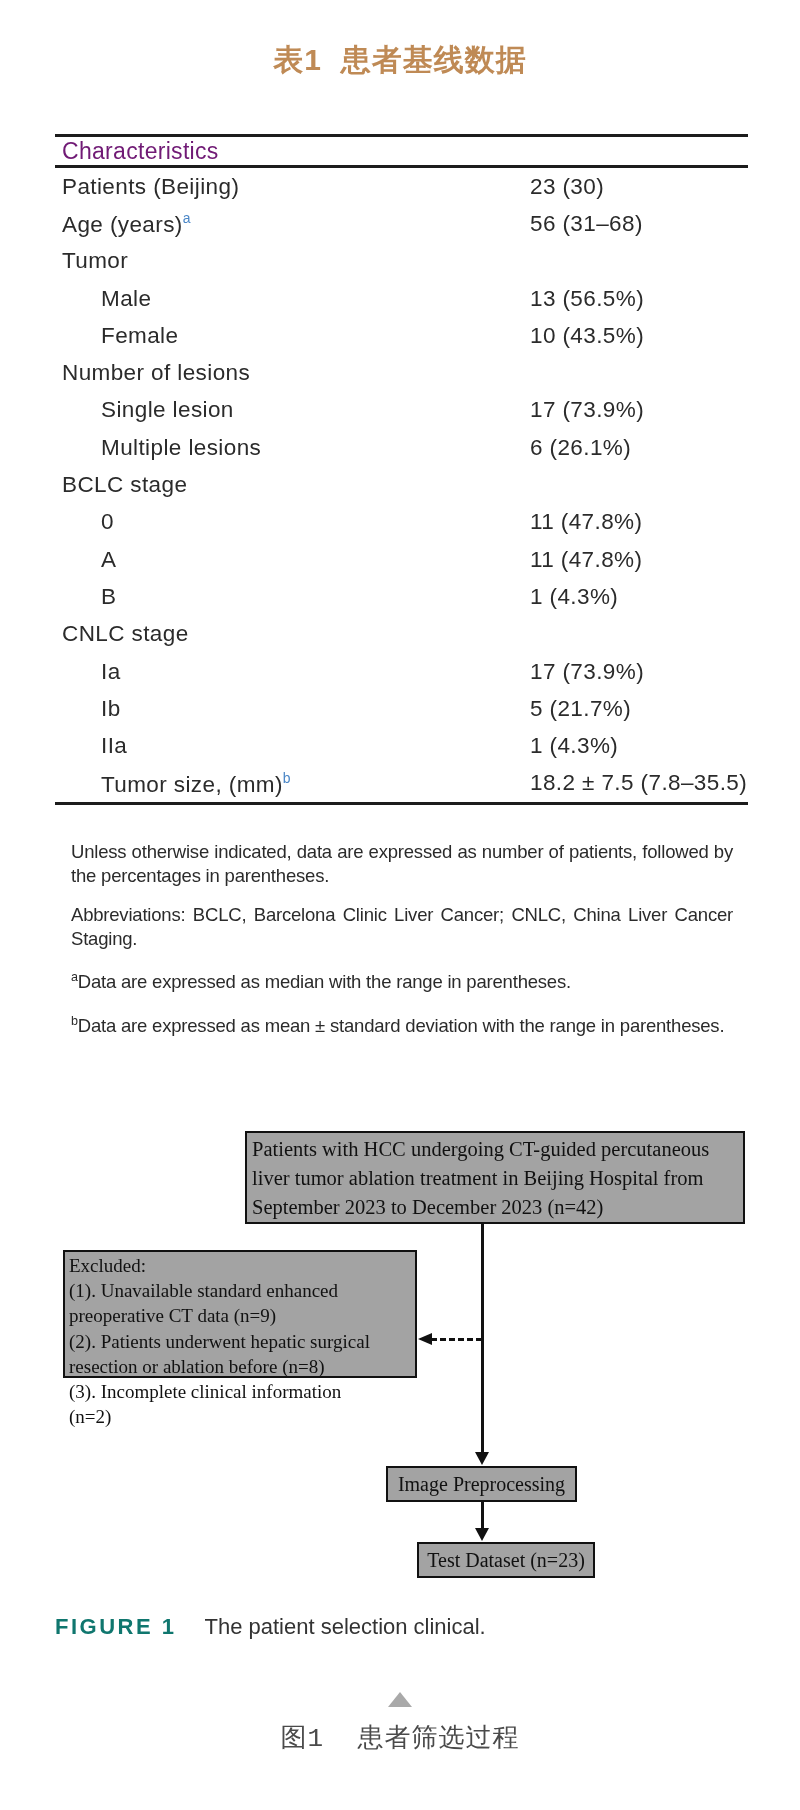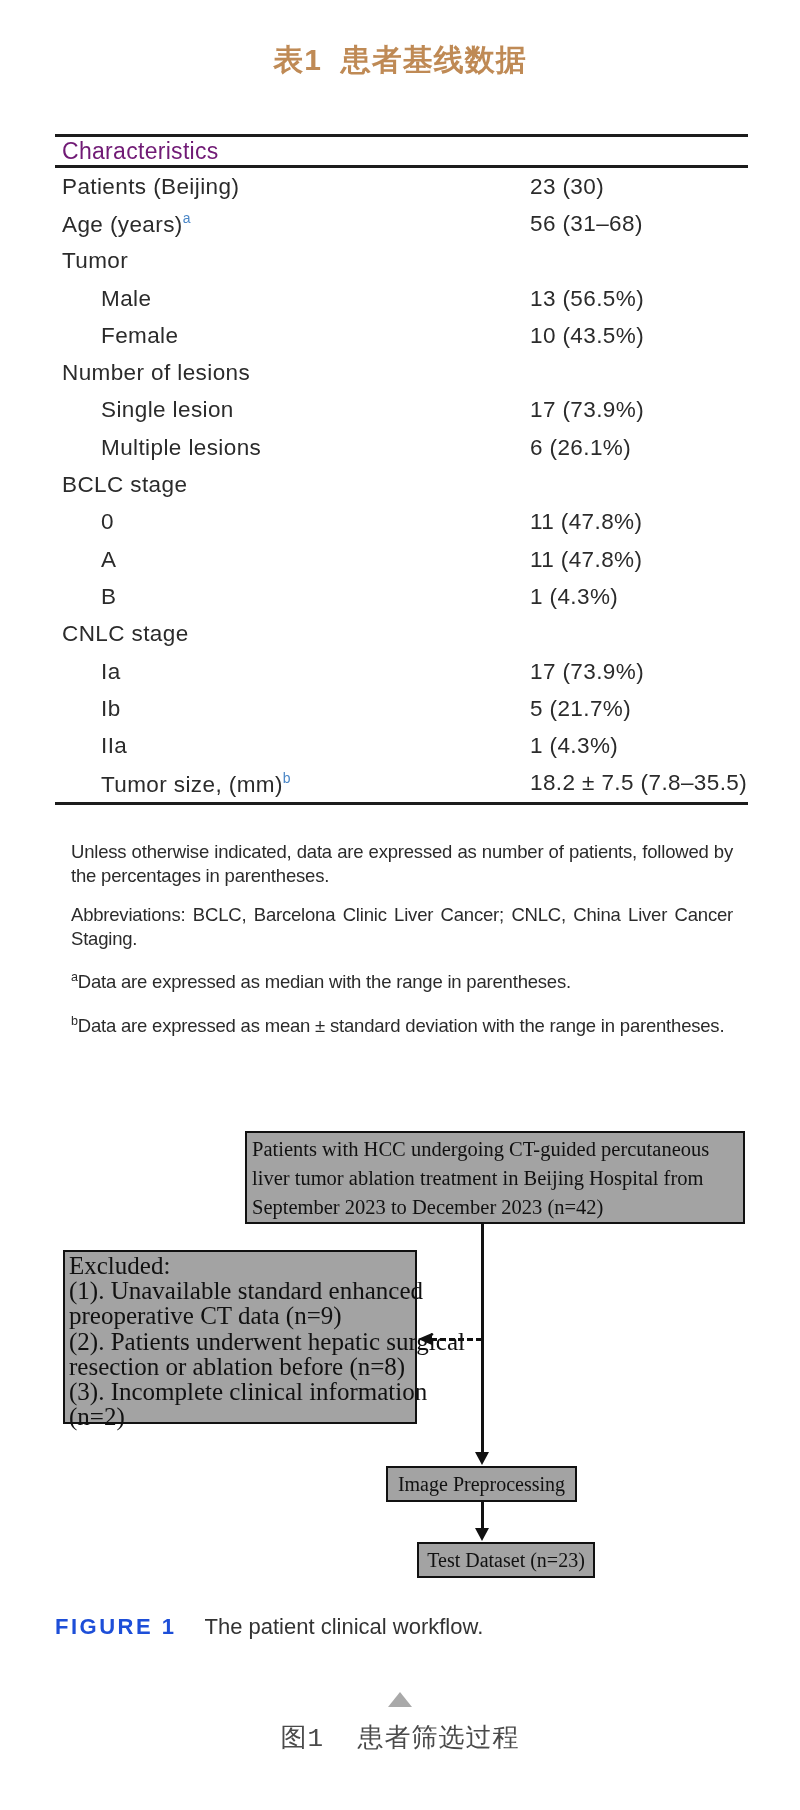--- a/index.html
+++ b/index.html
@@ -26,22 +26,22 @@
   
   .footnotes{position:absolute;left:55px;top:824px;width:694px;
              font-size:18.5px;line-height:23.6px;letter-spacing:-0.2px;color:#2b2b2b;}
   .footnotes p{margin:16px;text-align:justify;}
 
   
   .fc{font-family:"Liberation Serif", serif;color:#111;}
   .fc-box{position:absolute;border:2.5px solid #111;background:#a3a3a3;box-sizing:border-box;}
   .fc-top{left:245px;top:1131px;width:500px;height:93px;padding:2px 5px;
           font-size:20.5px;line-height:29px;}
-  .fc-excl{left:63px;top:1250px;width:354px;height:174px;padding:1px 4px;
-           font-size:25px;line-height:25.2px;}
+  .fc-excl{left:63px;top:1250px;width:354px;height:128px;padding:1px 4px;
+           font-size:19px;line-height:25.2px;}
   .fc-line{white-space:nowrap;overflow:visible;}
   .fc-prep{left:386px;top:1466px;width:191px;height:36px;display:flex;align-items:center;
            justify-content:center;font-size:20px;white-space:nowrap;}
   .fc-test{left:393px;top:1542px;width:178px;height:36px;display:flex;align-items:center;
            justify-content:center;font-size:20px;white-space:nowrap;margin-left:24px;}
 
   .vline{position:absolute;width:2.5px;background:#111;}
   .vline1{left:481px;top:1224px;height:230px;}
   .vline2{left:481px;top:1502px;height:28px;}
   .arrow-down{position:absolute;width:0;height:0;
@@ -50,21 +50,21 @@
   .ad1{left:475px;top:1452px;}
   .ad2{left:475px;top:1528px;}
   .dash-line{position:absolute;left:431px;top:1338px;width:51px;height:0;
              border-top:3px dashed #111;}
   .arrow-left{position:absolute;left:418px;top:1333px;width:0;height:0;
               border-top:6.5px solid transparent;border-bottom:6.5px solid transparent;
               border-right:14px solid #111;}
 
   
   .fig-cap{position:absolute;left:55px;top:1614px;font-size:22px;color:#333;}
-  .fig-cap .fig-label{font-weight:bold;letter-spacing:2.5px;color:#1d4ed8;margin-right:28px;text-align:center;}
+  .fig-cap .fig-label{font-weight:bold;letter-spacing:2.5px;color:#0f766e;margin-right:28px;text-align:center;}
 
   
   .collapse-tri{position:absolute;left:388px;top:1692px;width:0;height:0;
                 border-left:12px solid transparent;border-right:12px solid transparent;
                 border-bottom:15px solid #a9a9a9;}
   .zh-caption{position:absolute;top:1720px;left:0;width:800px;text-align:center;
               font-size:26px;color:#4a4a4a;white-space:pre;letter-spacing:1px;font-family:Liberation Mono, monospace;}
 </style>
 </head>
 <body>
@@ -172,19 +172,19 @@
   <div class="arrow-down ad1"></div>
   <div class="dash-line"></div>
   <div class="arrow-left"></div>
 
   <div class="fc-box fc-prep fc">Image Preprocessing</div>
   <div class="vline vline2"></div>
   <div class="arrow-down ad2"></div>
   <div class="fc-box fc-test fc">Test Dataset (n=23)</div>
 
   <div class="fig-cap">
-    <span class="fig-label">FIGURE 1</span><span>The patient clinical workflow.</span>
+    <span class="fig-label">FIGURE 1</span><span>The patient selection clinical.</span>
   </div>
 
   <div class="collapse-tri"></div>
   <div class="zh-caption">图1  患者筛选过程</div>
 
 </div>
 
 </body></html>

